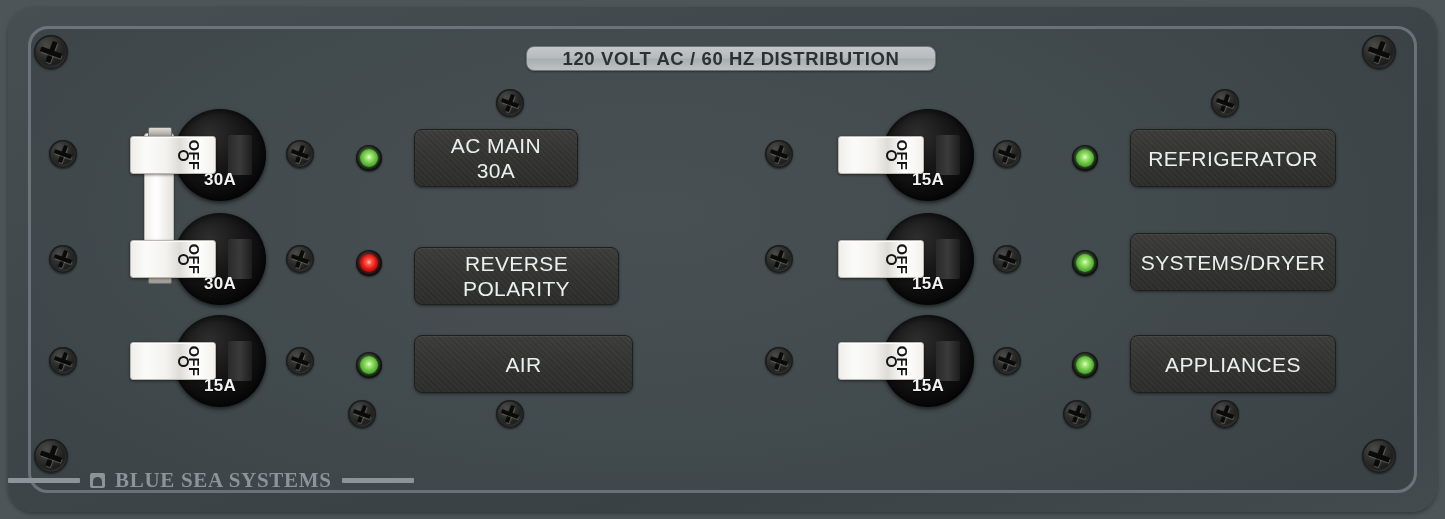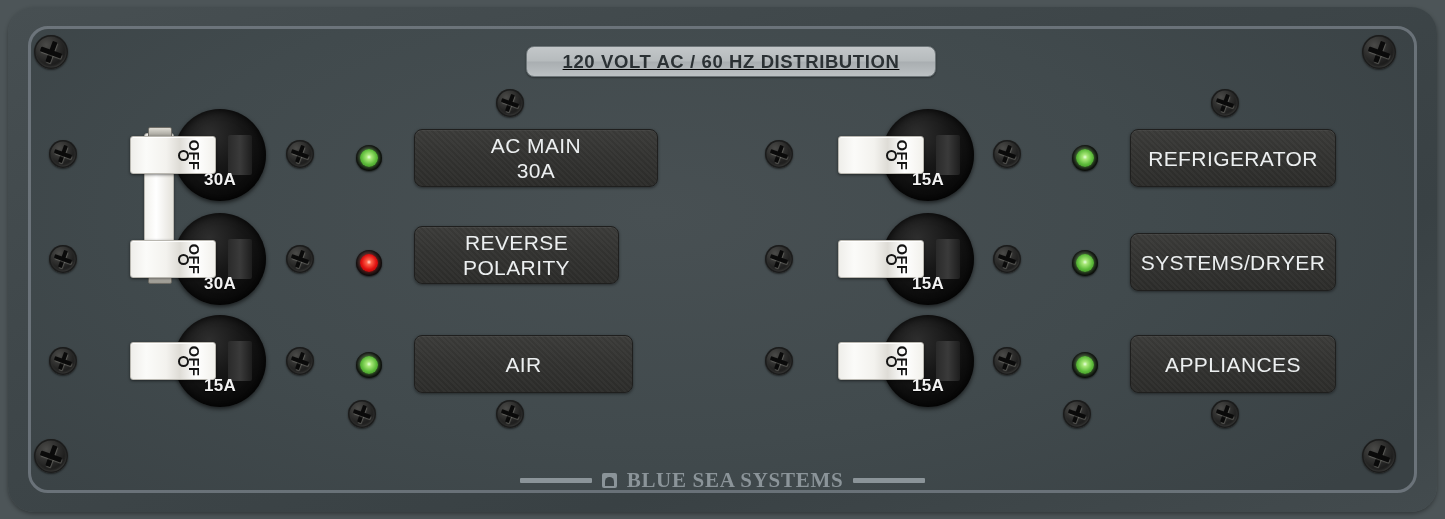--- a/index.html
+++ b/index.html
@@ -35,27 +35,26 @@
     width: 1383px; height: 461px;
     border-radius: 18px;
     background:
       radial-gradient(ellipse 900px 420px at 45% 40%, #485053 0%, #414a4d 55%, #3a4245 100%);
   }
 
   
   #title-banner {
     position: absolute;
     left: 518px; top: 39px;
-    width: 410px; height: 31px;
+    width: 410px; height: 25px;
     border-radius: 8px;
     background: linear-gradient(180deg,#c3c7c9 0%, #b6bbbd 48%, #a9aeb1 52%, #bcc1c3 100%);
     border: 1px solid #6e7679;
     display: flex; align-items: center; justify-content: center;
     box-shadow: 0 1px 2px rgba(0,0,0,.35);
-    text-decoration: underline;
   }
   #title-banner span {
     font-size: 18.5px; font-weight: bold; letter-spacing: .6px;
     color: #2b3134; white-space: nowrap;
   }
 
   
   .screw {
     position: absolute;
     width: 34px; height: 34px; border-radius: 50%;
@@ -188,21 +187,21 @@
     letter-spacing: .4px;
     text-align: center;
     padding: 0 6px;
   }
   .label-plate .l2 { display: block; }
 
   
   #brand {
     position: absolute;
     left: 0; right: 0; bottom: 19px;
-    display: flex; align-items: center; justify-content: center;
+    display: flex; align-items: center; justify-content: flex-start;
     gap: 10px;
   }
   #brand .rule {
     width: 72px; height: 5px;
     background: #8b9499;
     border-radius: 1px;
   }
   #brand .mark {
     width: 15px; height: 15px;
     background: #8b9499;
@@ -271,37 +270,37 @@
     <div class="slot"></div>
     <div class="toggle">
       <span class="ocircle"></span>
       <span class="off">OFF</span>
     </div>
     <div class="amp">30A</div>
   </div>
   <div class="led green" style="left:348px; top:138px;">
     <div class="lens"></div>
   </div>
-  <div class="label-plate" style="left:406px; top:122px; width:244px;">
+  <div class="label-plate" style="left:406px; top:122px; width:164px;">
     <span>AC MAIN</span>
     <span class="l2">30A</span>
   </div>
 
   <div class="breaker" style="left:166px; top:206px;">
     <div class="slot"></div>
     <div class="toggle">
       <span class="ocircle"></span>
       <span class="off">OFF</span>
     </div>
     <div class="amp">30A</div>
   </div>
   <div class="led red" style="left:348px; top:243px;">
     <div class="lens"></div>
   </div>
-  <div class="label-plate" style="left:406px; top:219px; width:205px;">
+  <div class="label-plate" style="left:406px; top:240px; width:205px;">
     <span>REVERSE</span>
     <span class="l2">POLARITY</span>
   </div>
 
   <div class="breaker" style="left:166px; top:308px;">
     <div class="slot"></div>
     <div class="toggle">
       <span class="ocircle"></span>
       <span class="off">OFF</span>
     </div>

